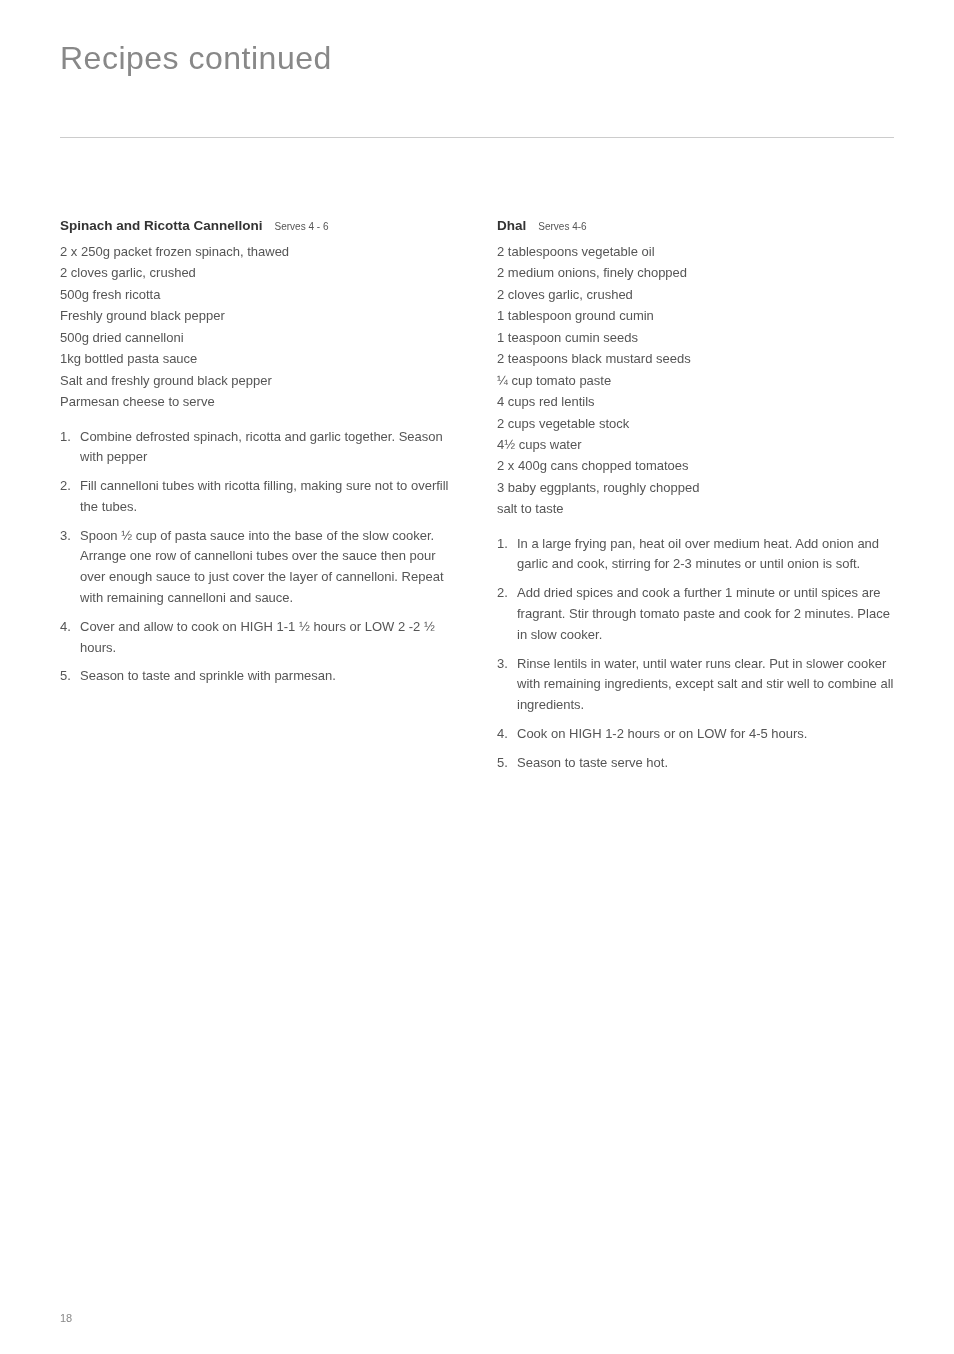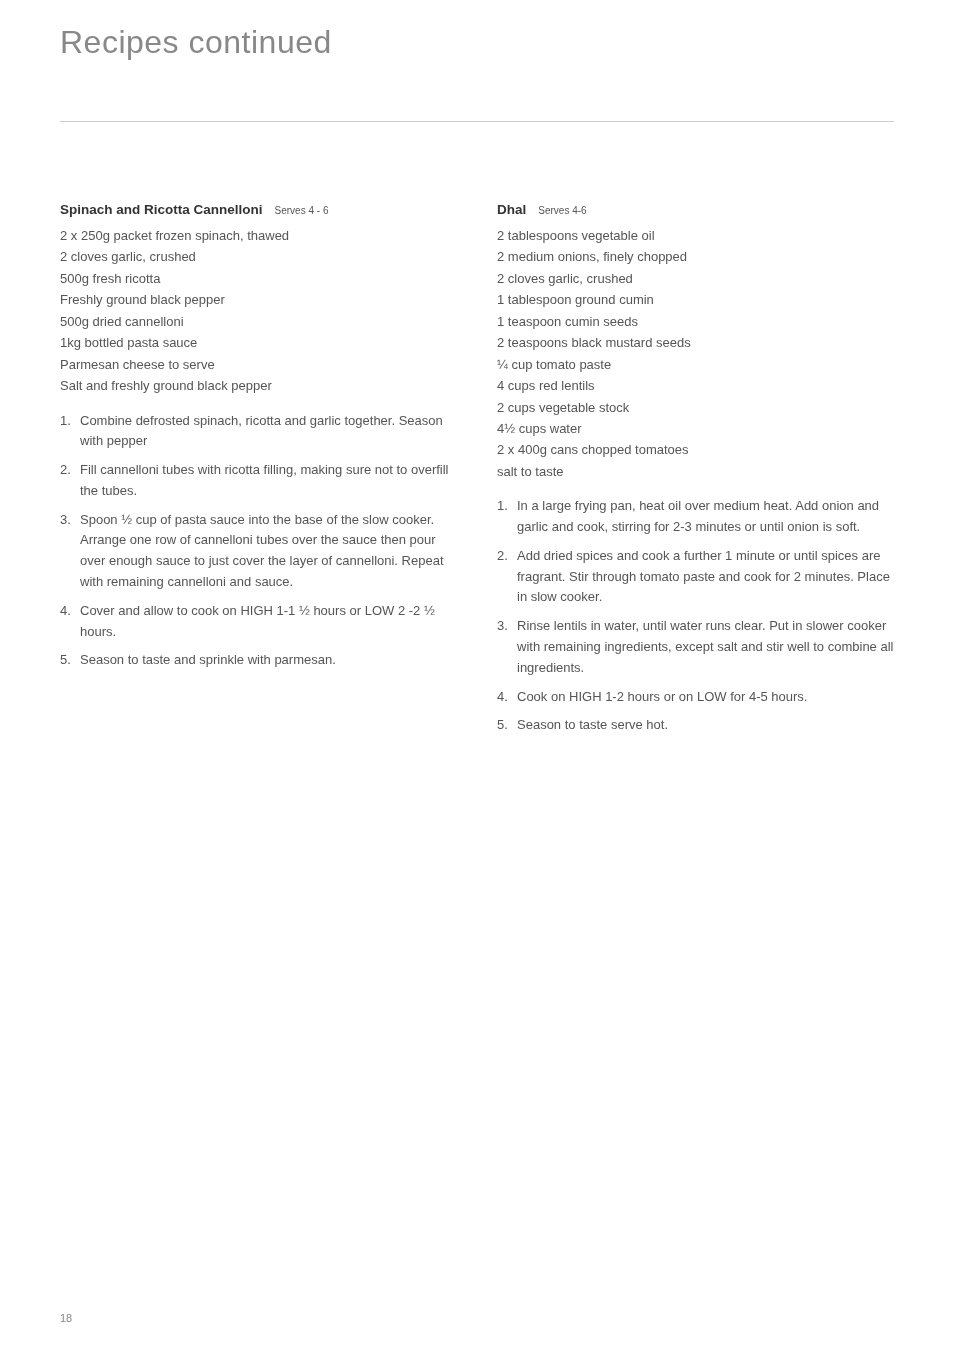--- a/index.html
+++ b/index.html
@@ -12,21 +12,21 @@
       background: #fff;
       font-family: 'Arial', sans-serif;
       font-size: 13.5px;
       color: #444;
       width: 954px;
       min-height: 1354px;
       position: relative;
     }
 
     .page {
-      padding: 24px 60px 60px 60px;
+      padding: 40px 60px 60px 60px;
       min-height: 1354px;
       position: relative;
     }
 
     .page-title {
       font-size: 32px;
       font-weight: 300;
       color: #888;
       margin-bottom: 60px;
       letter-spacing: 0.5px;
@@ -129,22 +129,22 @@
         <span class="recipe-serves">Serves 4 - 6</span>
       </div>
 
       <div class="ingredients-list">
         <div class="ingredient-item">2 x 250g packet frozen spinach, thawed</div>
         <div class="ingredient-item">2 cloves garlic, crushed</div>
         <div class="ingredient-item">500g fresh ricotta</div>
         <div class="ingredient-item">Freshly ground black pepper</div>
         <div class="ingredient-item">500g dried cannelloni</div>
         <div class="ingredient-item">1kg bottled pasta sauce</div>
+        <div class="ingredient-item">Salt and freshly ground black pepper</div>
         <div class="ingredient-item">Parmesan cheese to serve</div>
-        <div class="ingredient-item">Salt and freshly ground black pepper</div>
       </div>
 
       <ol class="instructions-list">
         <li class="instruction-item">
           <span class="instruction-number">1.</span>
           <span class="instruction-text">Combine defrosted spinach, ricotta and garlic together. Season with pepper</span>
         </li>
         <li class="instruction-item">
           <span class="instruction-number">2.</span>
           <span class="instruction-text">Fill cannelloni tubes with ricotta filling, making sure not to overfill the tubes.</span>
@@ -177,20 +177,21 @@
         <div class="ingredient-item">2 medium onions, finely chopped</div>
         <div class="ingredient-item">2 cloves garlic, crushed</div>
         <div class="ingredient-item">1 tablespoon ground cumin</div>
         <div class="ingredient-item">1 teaspoon cumin seeds</div>
         <div class="ingredient-item">2 teaspoons black mustard seeds</div>
         <div class="ingredient-item">¼ cup tomato paste</div>
         <div class="ingredient-item">4 cups red lentils</div>
         <div class="ingredient-item">2 cups vegetable stock</div>
         <div class="ingredient-item">4½ cups water</div>
         <div class="ingredient-item">2 x 400g cans chopped tomatoes</div>
+        <div class="ingredient-item">3 baby eggplants, roughly chopped</div>
         <div class="ingredient-item">salt to taste</div>
       </div>
 
       <ol class="instructions-list">
         <li class="instruction-item">
           <span class="instruction-number">1.</span>
           <span class="instruction-text">In a large frying pan, heat oil over medium heat. Add onion and garlic and cook, stirring for 2-3 minutes or until onion is soft.</span>
         </li>
         <li class="instruction-item">
           <span class="instruction-number">2.</span>

